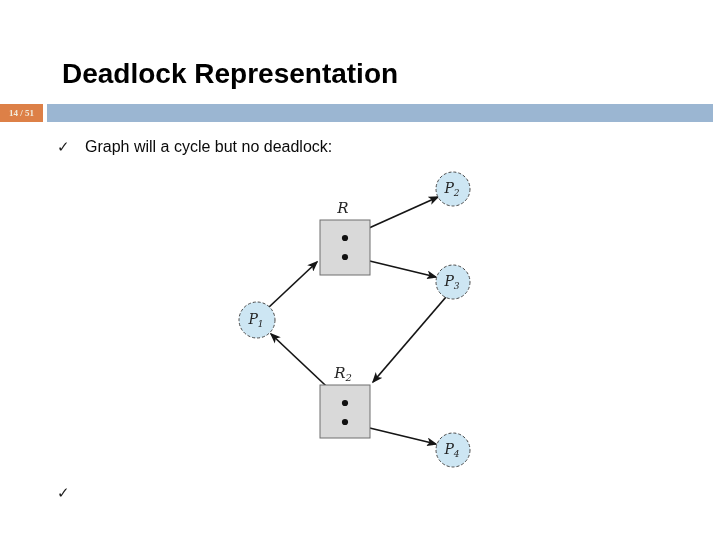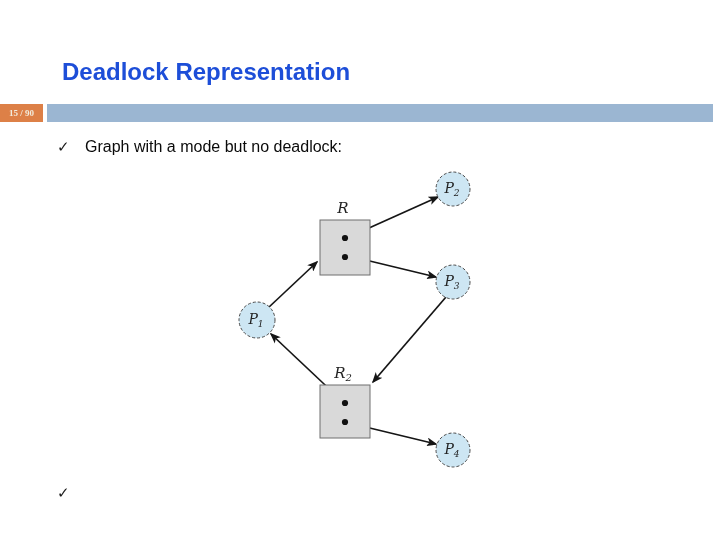--- a/index.html
+++ b/index.html
@@ -2,21 +2,21 @@
 <html><head>
 <meta charset="utf-8">
 <style>
   html,body{margin:0;padding:0;}
   body{
     width:720px;height:540px;position:relative;background:#ffffff;
     font-family:"Liberation Sans", sans-serif;overflow:hidden;
   }
   .slide-title{
     position:absolute;left:62px;top:58px;
-    font-size:24px;font-weight:600;color:#1d4ed8;letter-spacing:0;
+    font-size:28px;font-weight:600;color:#000000;letter-spacing:0;
   }
   .page-badge{
     position:absolute;left:0;top:104px;width:43px;height:18px;
     background:#DD8047;color:#F2EBDC;font-size:9px;font-weight:bold;
     display:flex;align-items:center;justify-content:center;
     font-family:"Liberation Serif", serif;
   }
   .title-bar{
     position:absolute;left:47px;top:104px;width:666px;height:18px;
     background:#9BB6D2;
@@ -28,26 +28,26 @@
   .bullet-row .check{width:28px;flex:0 0 28px;font-size:15px;color:#1a1a1a;}
   #bullet1{top:138px;width:640px;}
   #bullet2{top:484px;width:660px;}
   #diagram{position:absolute;left:0;top:0;}
 </style>
 </head>
 <body>
 
 <div class="slide-title">Deadlock Representation</div>
 
-<div class="page-badge">15 / 90</div>
+<div class="page-badge">14 / 51</div>
 <div class="title-bar"></div>
 
 <div class="bullet-row" id="bullet1">
   <span class="check">✓</span>
-  <span>Graph with a mode but no deadlock:</span>
+  <span>Graph will a cycle but no deadlock:</span>
 </div>
 
 <svg id="diagram" width="720" height="540" viewBox="0 0 720 540">
     <defs>
       <marker id="ah" viewBox="0 0 10 8" refX="8.5" refY="4" markerWidth="11" markerHeight="9" orient="auto" markerUnits="userSpaceOnUse">
         <path d="M0,0 L10,4 L0,8 L2.5,4 z" fill="#151515"></path>
       </marker>
     </defs>
     <line x1="349" y1="237" x2="438" y2="197" stroke="#151515" stroke-width="1.7" marker-end="url(#ah)"></line>
     <line x1="349" y1="256" x2="436" y2="277" stroke="#151515" stroke-width="1.7" marker-end="url(#ah)"></line>

